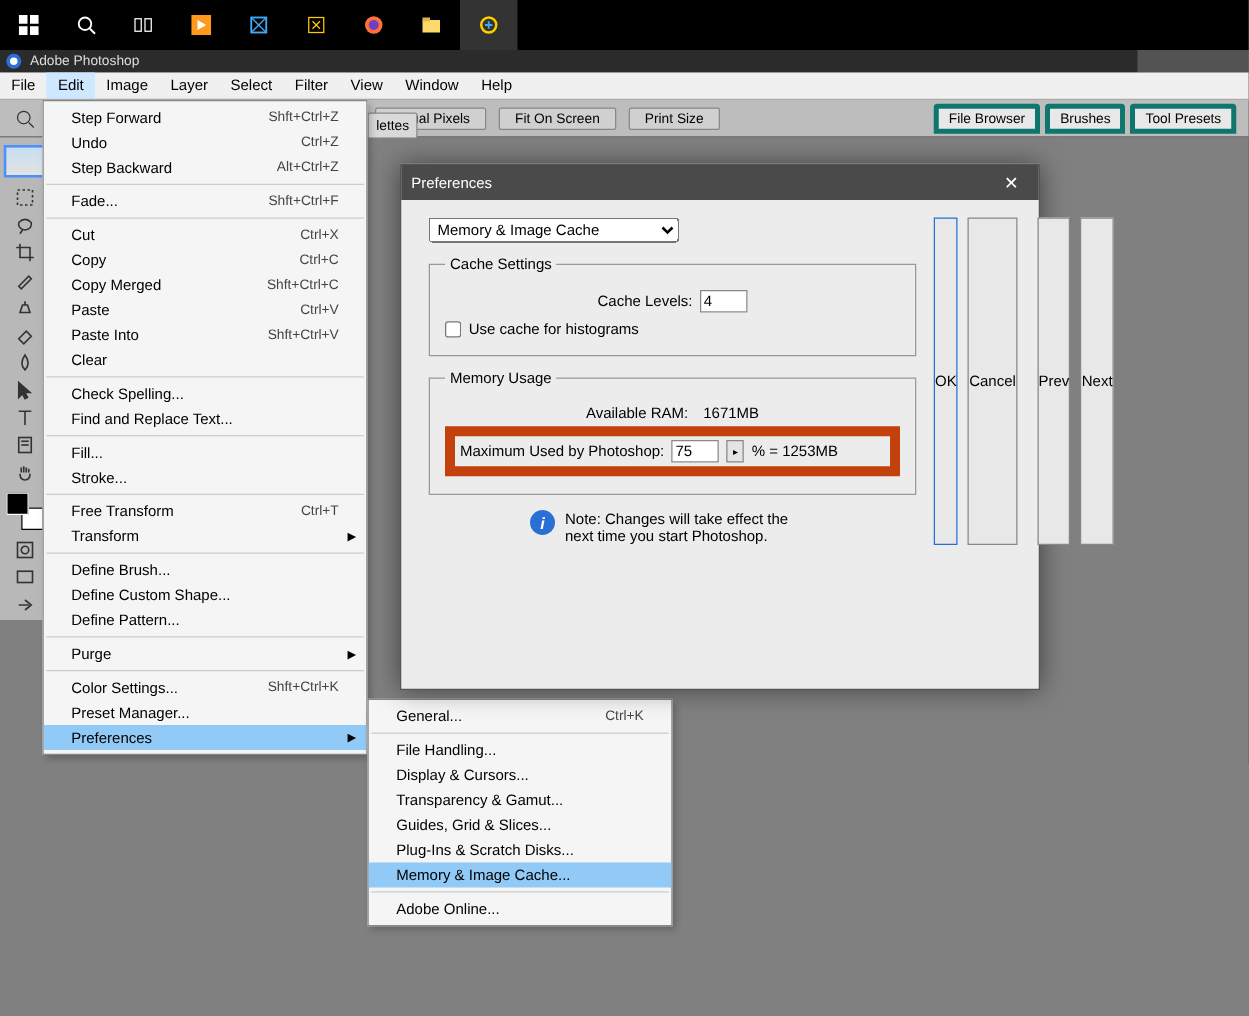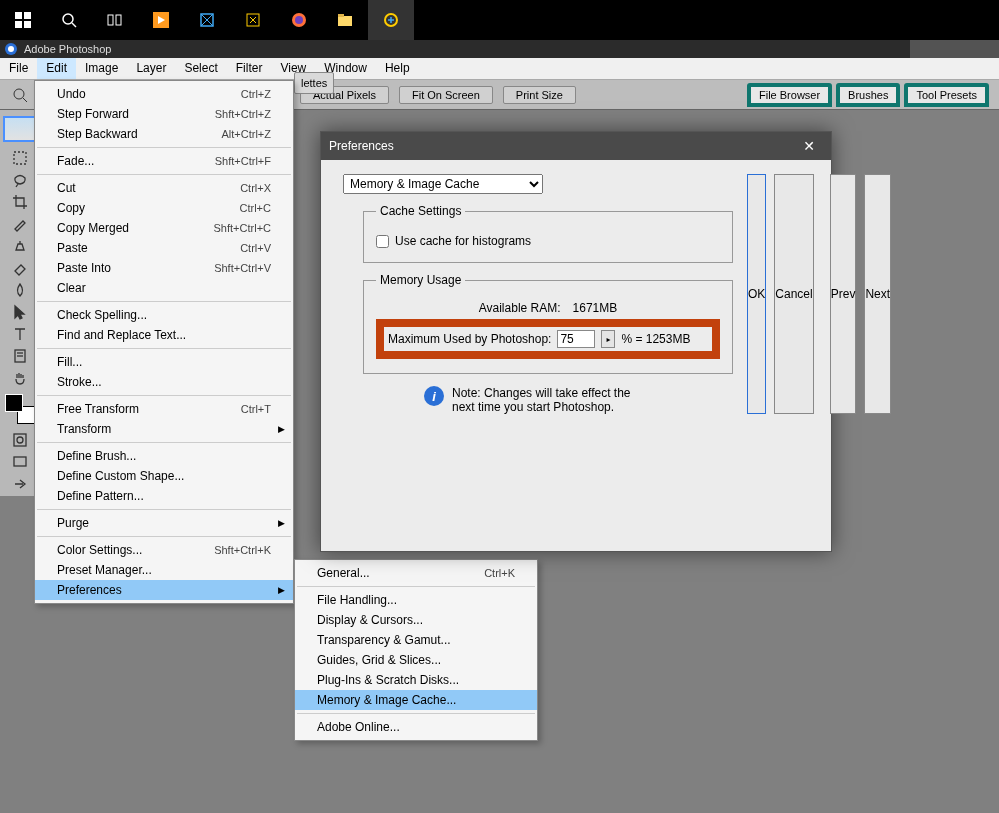--- a/index.html
+++ b/index.html
@@ -54,33 +54,33 @@
   .pref-tb .t { flex: 1; }
   .pref-tb .cx { width: 28px; text-align: center; font-size: 14px; }
   .pref-body { padding: 14px 14px 14px 22px; display: flex; gap: 14px; }
   .pref-main { flex: 1; }
   .pref-side { width: 70px; display: flex; gap: 8px; }
   .pref-side button { font-size: 12px; padding: 2px 0; background: #e8e8e8; border: 1px solid #888; }
   .pref-side button.primary { border: 1px solid #2a6fd6; }
   .pref-side .gap { height: 16px; }
 
   select.section { width: 200px; font-size: 12px; padding: 1px 2px; }
-  fieldset { border: 1px solid #999; margin-top: 10px; padding: 10px 12px 14px 12px; font-size: 12px; margin-left: 20px; }
+  fieldset { border: 1px solid #999; margin-top: 10px; padding: 10px 12px 14px 12px; font-size: 12px; }
   legend { font-size: 12px; padding: 0 4px; }
   .frow { display: flex; align-items: center; gap: 6px; margin: 4px 0; font-size: 12px; }
   .frow .lab { text-align: right; }
   input.num { width: 38px; font-size: 12px; padding: 1px 2px; border: 1px solid #888; }
   .chk { display: flex; align-items: center; gap: 6px; margin-top: 6px; font-size: 12px; }
   .mem-hl { border: 8px solid #c2410c; padding: 3px 4px; display: flex; align-items: center; gap: 6px; }
   .spin { width: 14px; height: 18px; border: 1px solid #888; background: #e4e4e4; display: flex; align-items: center; justify-content: center; font-size: 8px; }
   .note { display: flex; gap: 8px; margin-top: 12px; justify-content: center; align-items: flex-start; }
   .note .info { width: 20px; height: 20px; border-radius: 50%; background: #2a6fd6; color: #fff; display: flex; align-items: center; justify-content: center; font-weight: bold; font-size: 13px; font-style: italic; }
   .note .txt { font-size: 12px; max-width: 200px; }
 
-  .lettes { position: absolute; left: 294px; top: 72px; font-size: 11px; padding: 4px 6px; background: #d9d9d9; border: 1px solid #888; border-radius: 2px; }
+  .lettes { position: absolute; left: 294px; top: 90px; font-size: 11px; padding: 4px 6px; background: #d9d9d9; border: 1px solid #888; border-radius: 2px; }
 </style>
 </head>
 <body>
 
 <div class="taskbar">
   <div class="tb-btn">
       <svg viewBox="0 0 16 16">
         <rect x="0" y="0" width="7" height="7"></rect>
         <rect x="9" y="0" width="7" height="7"></rect>
         <rect x="0" y="9" width="7" height="7"></rect>
@@ -256,26 +256,26 @@
     <div class="tool">
         <svg viewBox="0 0 16 16">
           <path d="M3 8 H11 M8 4 L13 8 L8 12"></path>
         </svg>
       </div>
   </div>
 </div>
 
 <div class="dropdown dd-edit" id="dd-edit">
     <div class="dd-row">
+      <span class="lbl">Step Forward</span>
+      <span class="sc">Shft+Ctrl+Z</span>
+    </div>
+    <div class="dd-row">
       <span class="lbl">Undo</span>
       <span class="sc">Ctrl+Z</span>
-    </div>
-    <div class="dd-row">
-      <span class="lbl">Step Forward</span>
-      <span class="sc">Shft+Ctrl+Z</span>
     </div>
     <div class="dd-row">
       <span class="lbl">Step Backward</span>
       <span class="sc">Alt+Ctrl+Z</span>
     </div>
     <div class="dd-sep"></div>
     <div class="dd-row">
       <span class="lbl">Fade...</span>
       <span class="sc">Shft+Ctrl+F</span>
     </div>
@@ -391,20 +391,24 @@
     <span class="cx">✕</span>
   </div>
   <div class="pref-body">
     <div class="pref-main">
       <select class="section">
         <option>Memory &amp; Image Cache</option>
       </select>
 
       <fieldset>
         <legend>Cache Settings</legend>
+        <div class="frow" style="justify-content:center">
+          <span class="lab">Cache Levels:</span>
+          <input class="num" value="4" style="">
+        </div>
         <label class="chk">
           <input type="checkbox" style="">
           <span>Use cache for histograms</span>
         </label>
       </fieldset>
 
       <fieldset>
         <legend>Memory Usage</legend>
         <div class="frow" style="justify-content:center">
           <span>Available RAM:</span>

